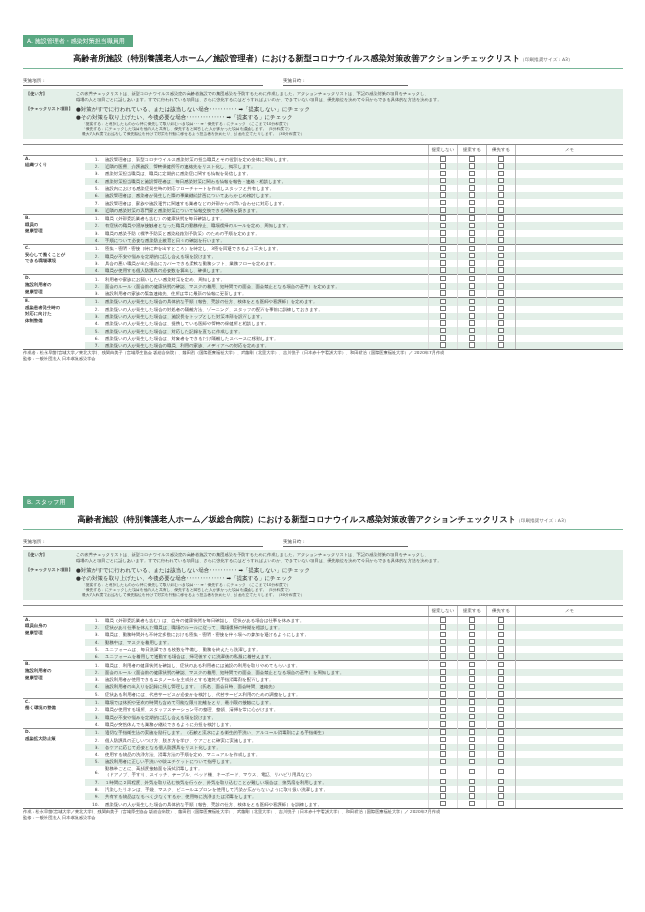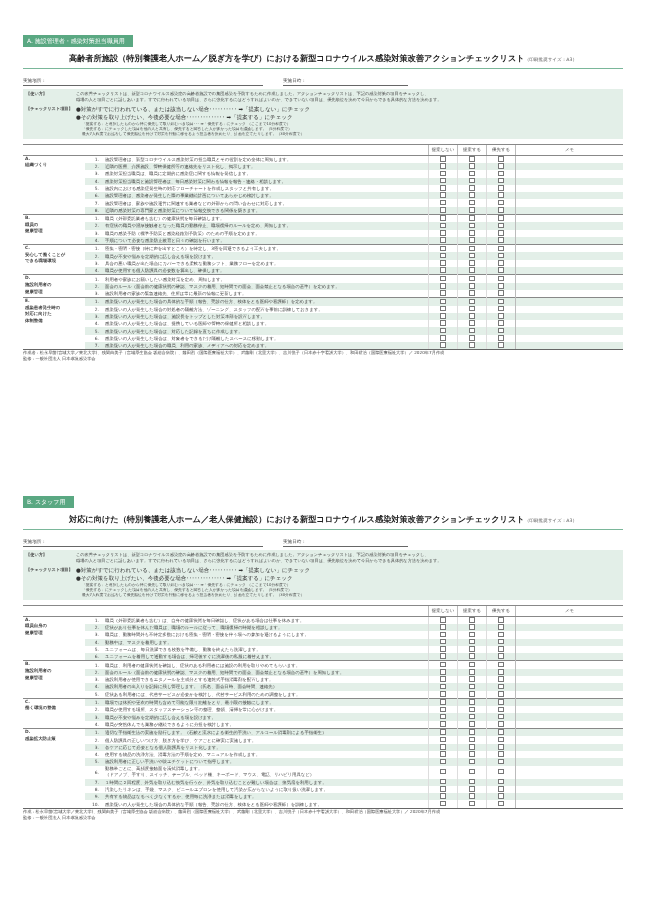--- a/index.html
+++ b/index.html
@@ -31,21 +31,21 @@
   tr.grp td{border-top:0.6px solid #888;}
   .box{display:inline-block;width:3.6px;height:3.6px;border:0.5px solid #777;background:#fff;}
   .foot{font-size:4.2px;color:#444;line-height:6px;border-top:1px solid #666;}
   td.tall{height:13px;line-height:6px;}
 </style>
 </head>
 <body>
 
 <div class="sheet" id="sheet0" style="top:28px;">
   <div class="tag">A. 施設管理者・感染対策担当職員用</div>
-  <div class="title"><span>高齢者所施設（特別養護老人ホーム／脱ぎ方を学び）における新型コロナウイルス感染対策改善アクションチェックリスト</span><span class="sub">（印刷推奨サイズ：A3）</span></div>
+  <div class="title"><span>高齢者所施設（特別養護老人ホーム／施設管理者）における新型コロナウイルス感染対策改善アクションチェックリスト</span><span class="sub">（印刷推奨サイズ：A3）</span></div>
   <div class="rule"></div>
   <div class="meta">
     <div class="place">実施場所：</div>
     <div class="date">実施日時：</div>
   </div>
   <div class="info">
     <div class="row">
         <div class="lbl">【使い方】</div>
       <div class="txt">
           <div>この改善チェックリストは、新型コロナウイルス感染症の高齢者施設での集団感染を予防するために作成しました。アクションチェックリストは、下記の感染対策の項目をチェックし、</div>
@@ -309,21 +309,21 @@
         </tr>
       </tbody>
   </table>
   <div class="foot">
     <div>作成者：松永早苗(宮城大学／東北大学)、残間由美子（宮城厚生協会 坂総合病院）、藤田烈（国際医療福祉大学）、武藤剛（北里大学）、吉川悦子（日本赤十字看護大学）、和田耕治（国際医療福祉大学）／ 2020年7月作成</div>
     <div>監修：一般社団法人 日本環境感染学会</div>
   </div>
 </div>
 <div class="sheet" id="sheet1" style="top:489px;">
   <div class="tag">B. スタッフ用</div>
-  <div class="title"><span>対応に向けた（特別養護老人ホーム／老人保健施設）における新型コロナウイルス感染対策改善アクションチェックリスト</span><span class="sub">（印刷推奨サイズ：A3）</span></div>
+  <div class="title"><span>高齢者施設（特別養護老人ホーム／坂総合病院）における新型コロナウイルス感染対策改善アクションチェックリスト</span><span class="sub">（印刷推奨サイズ：A3）</span></div>
   <div class="rule"></div>
   <div class="meta">
     <div class="place">実施場所：</div>
     <div class="date">実施日時：</div>
   </div>
   <div class="info">
     <div class="row">
         <div class="lbl">【使い方】</div>
       <div class="txt">
           <div>この改善チェックリストは、新型コロナウイルス感染症の高齢者施設での集団感染を予防するために作成しました。アクションチェックリストは、下記の感染対策の項目をチェックし、</div>

